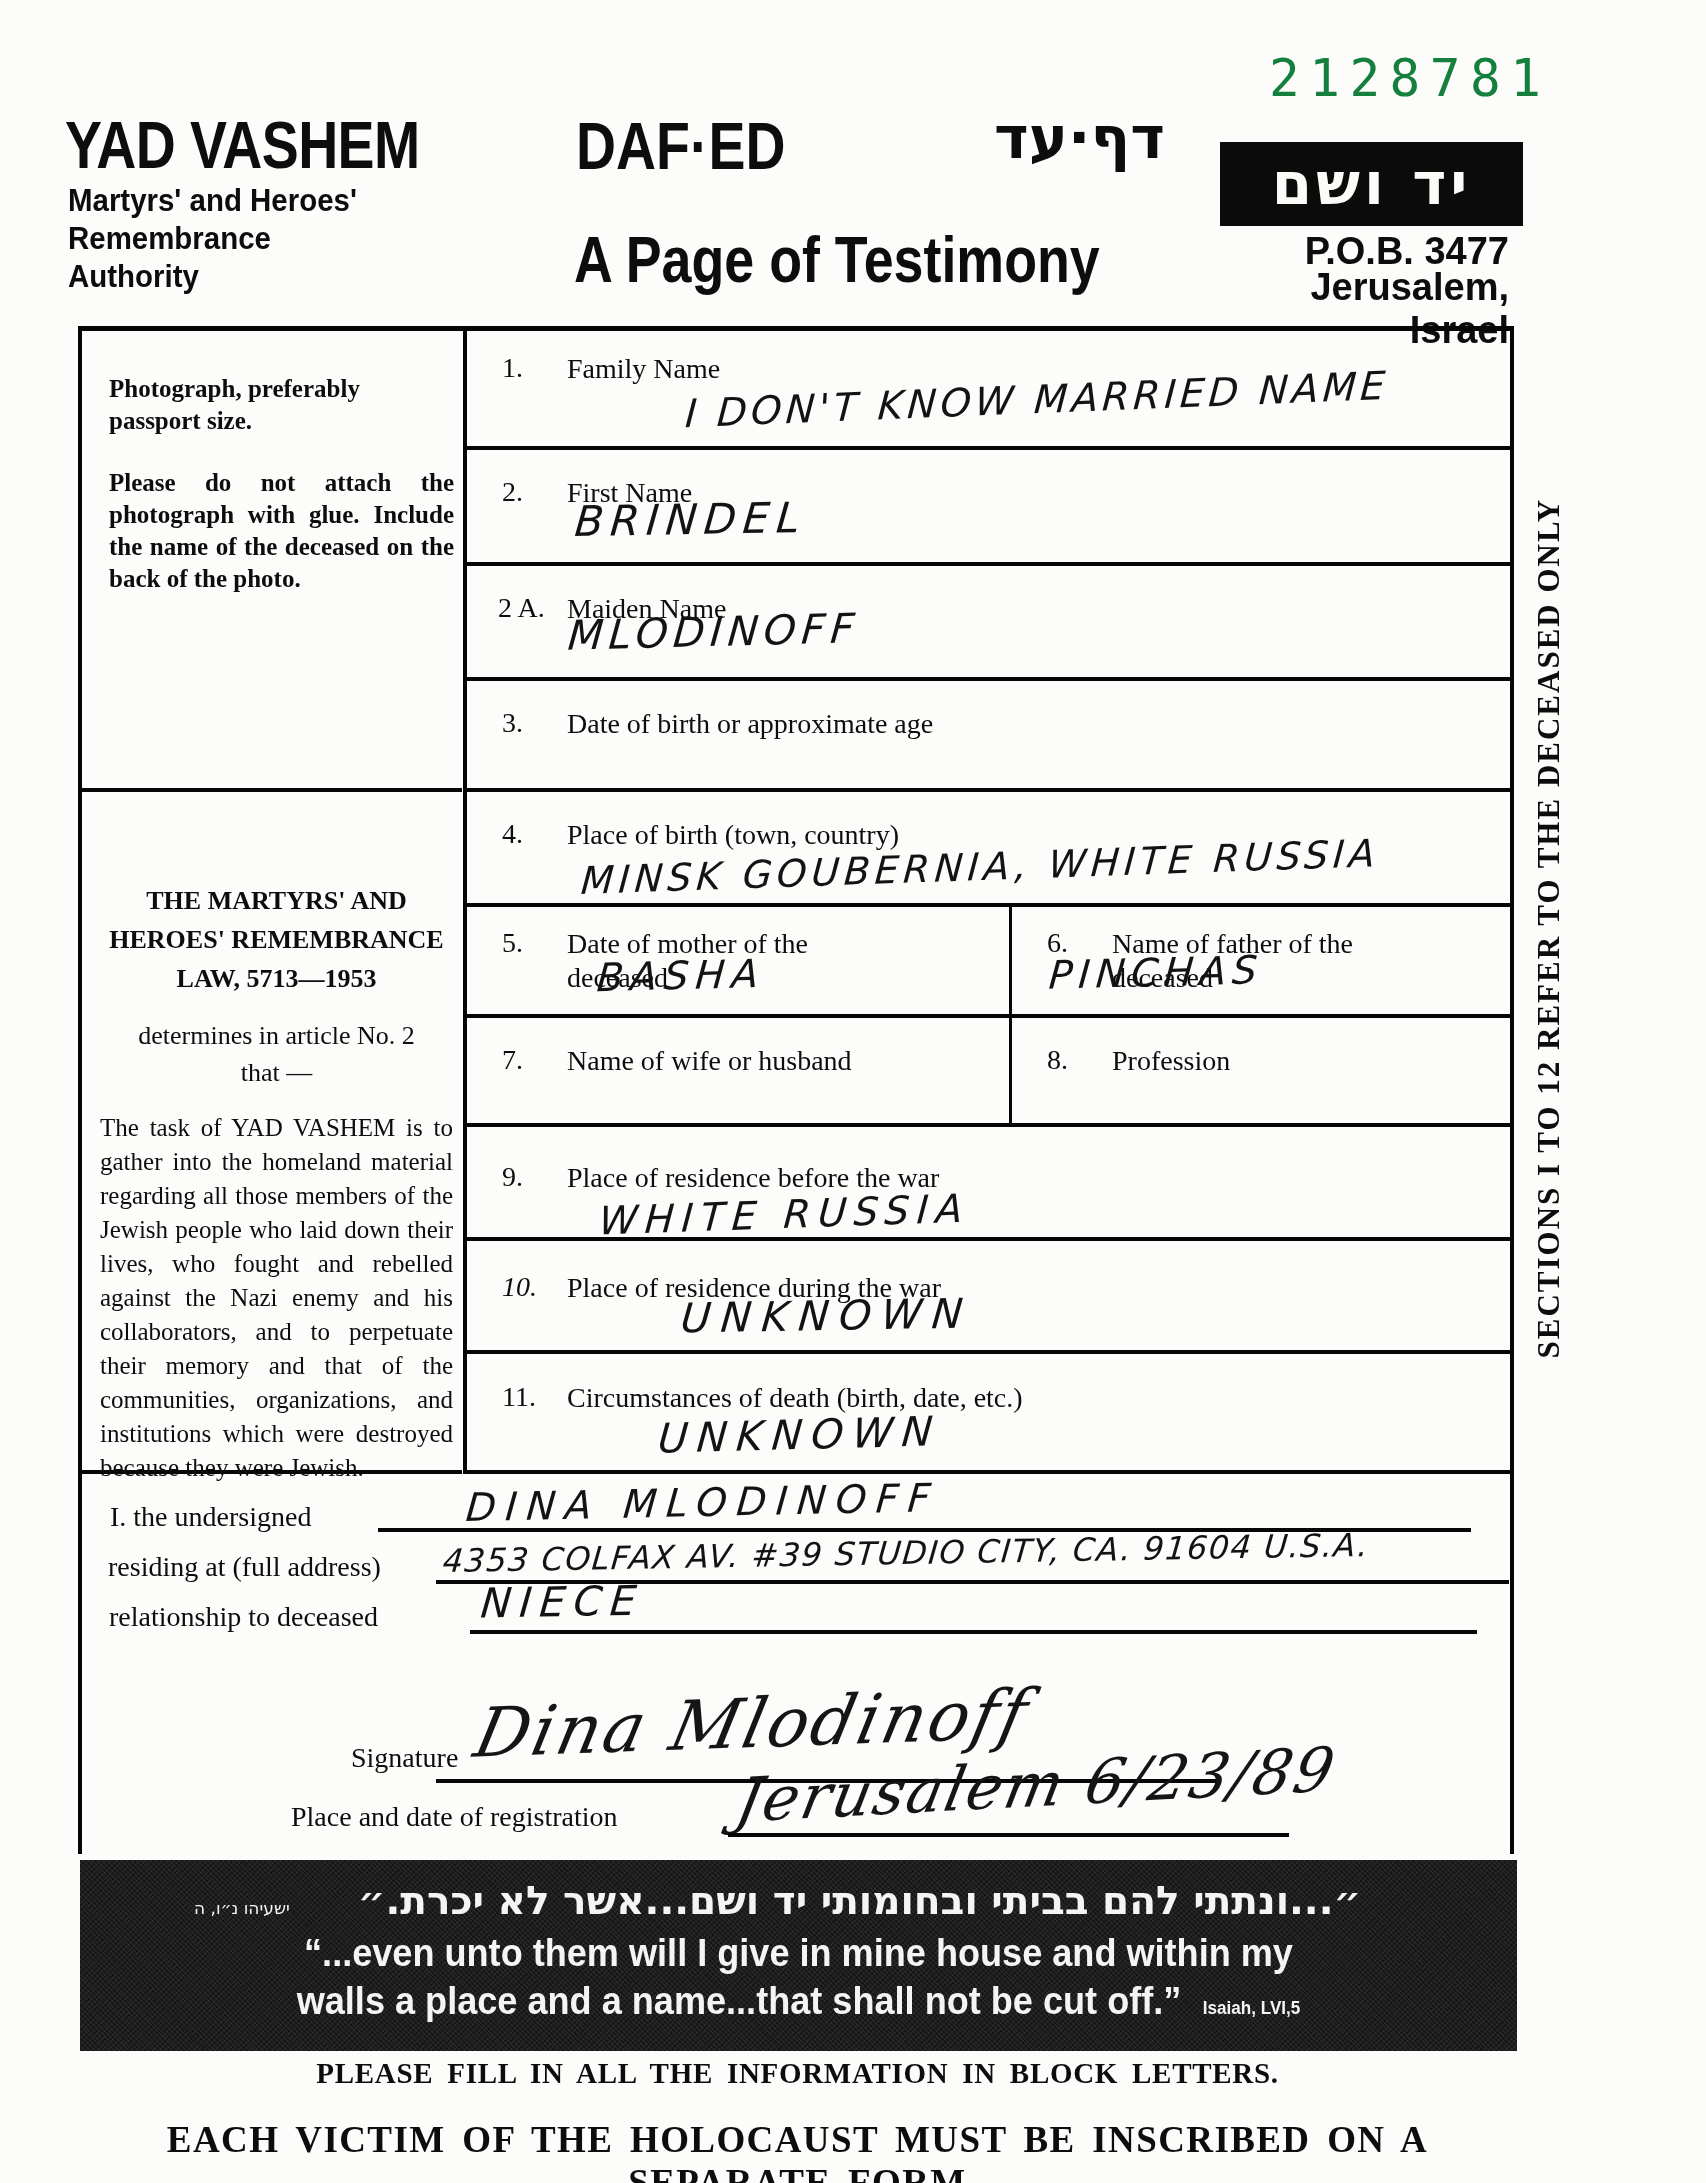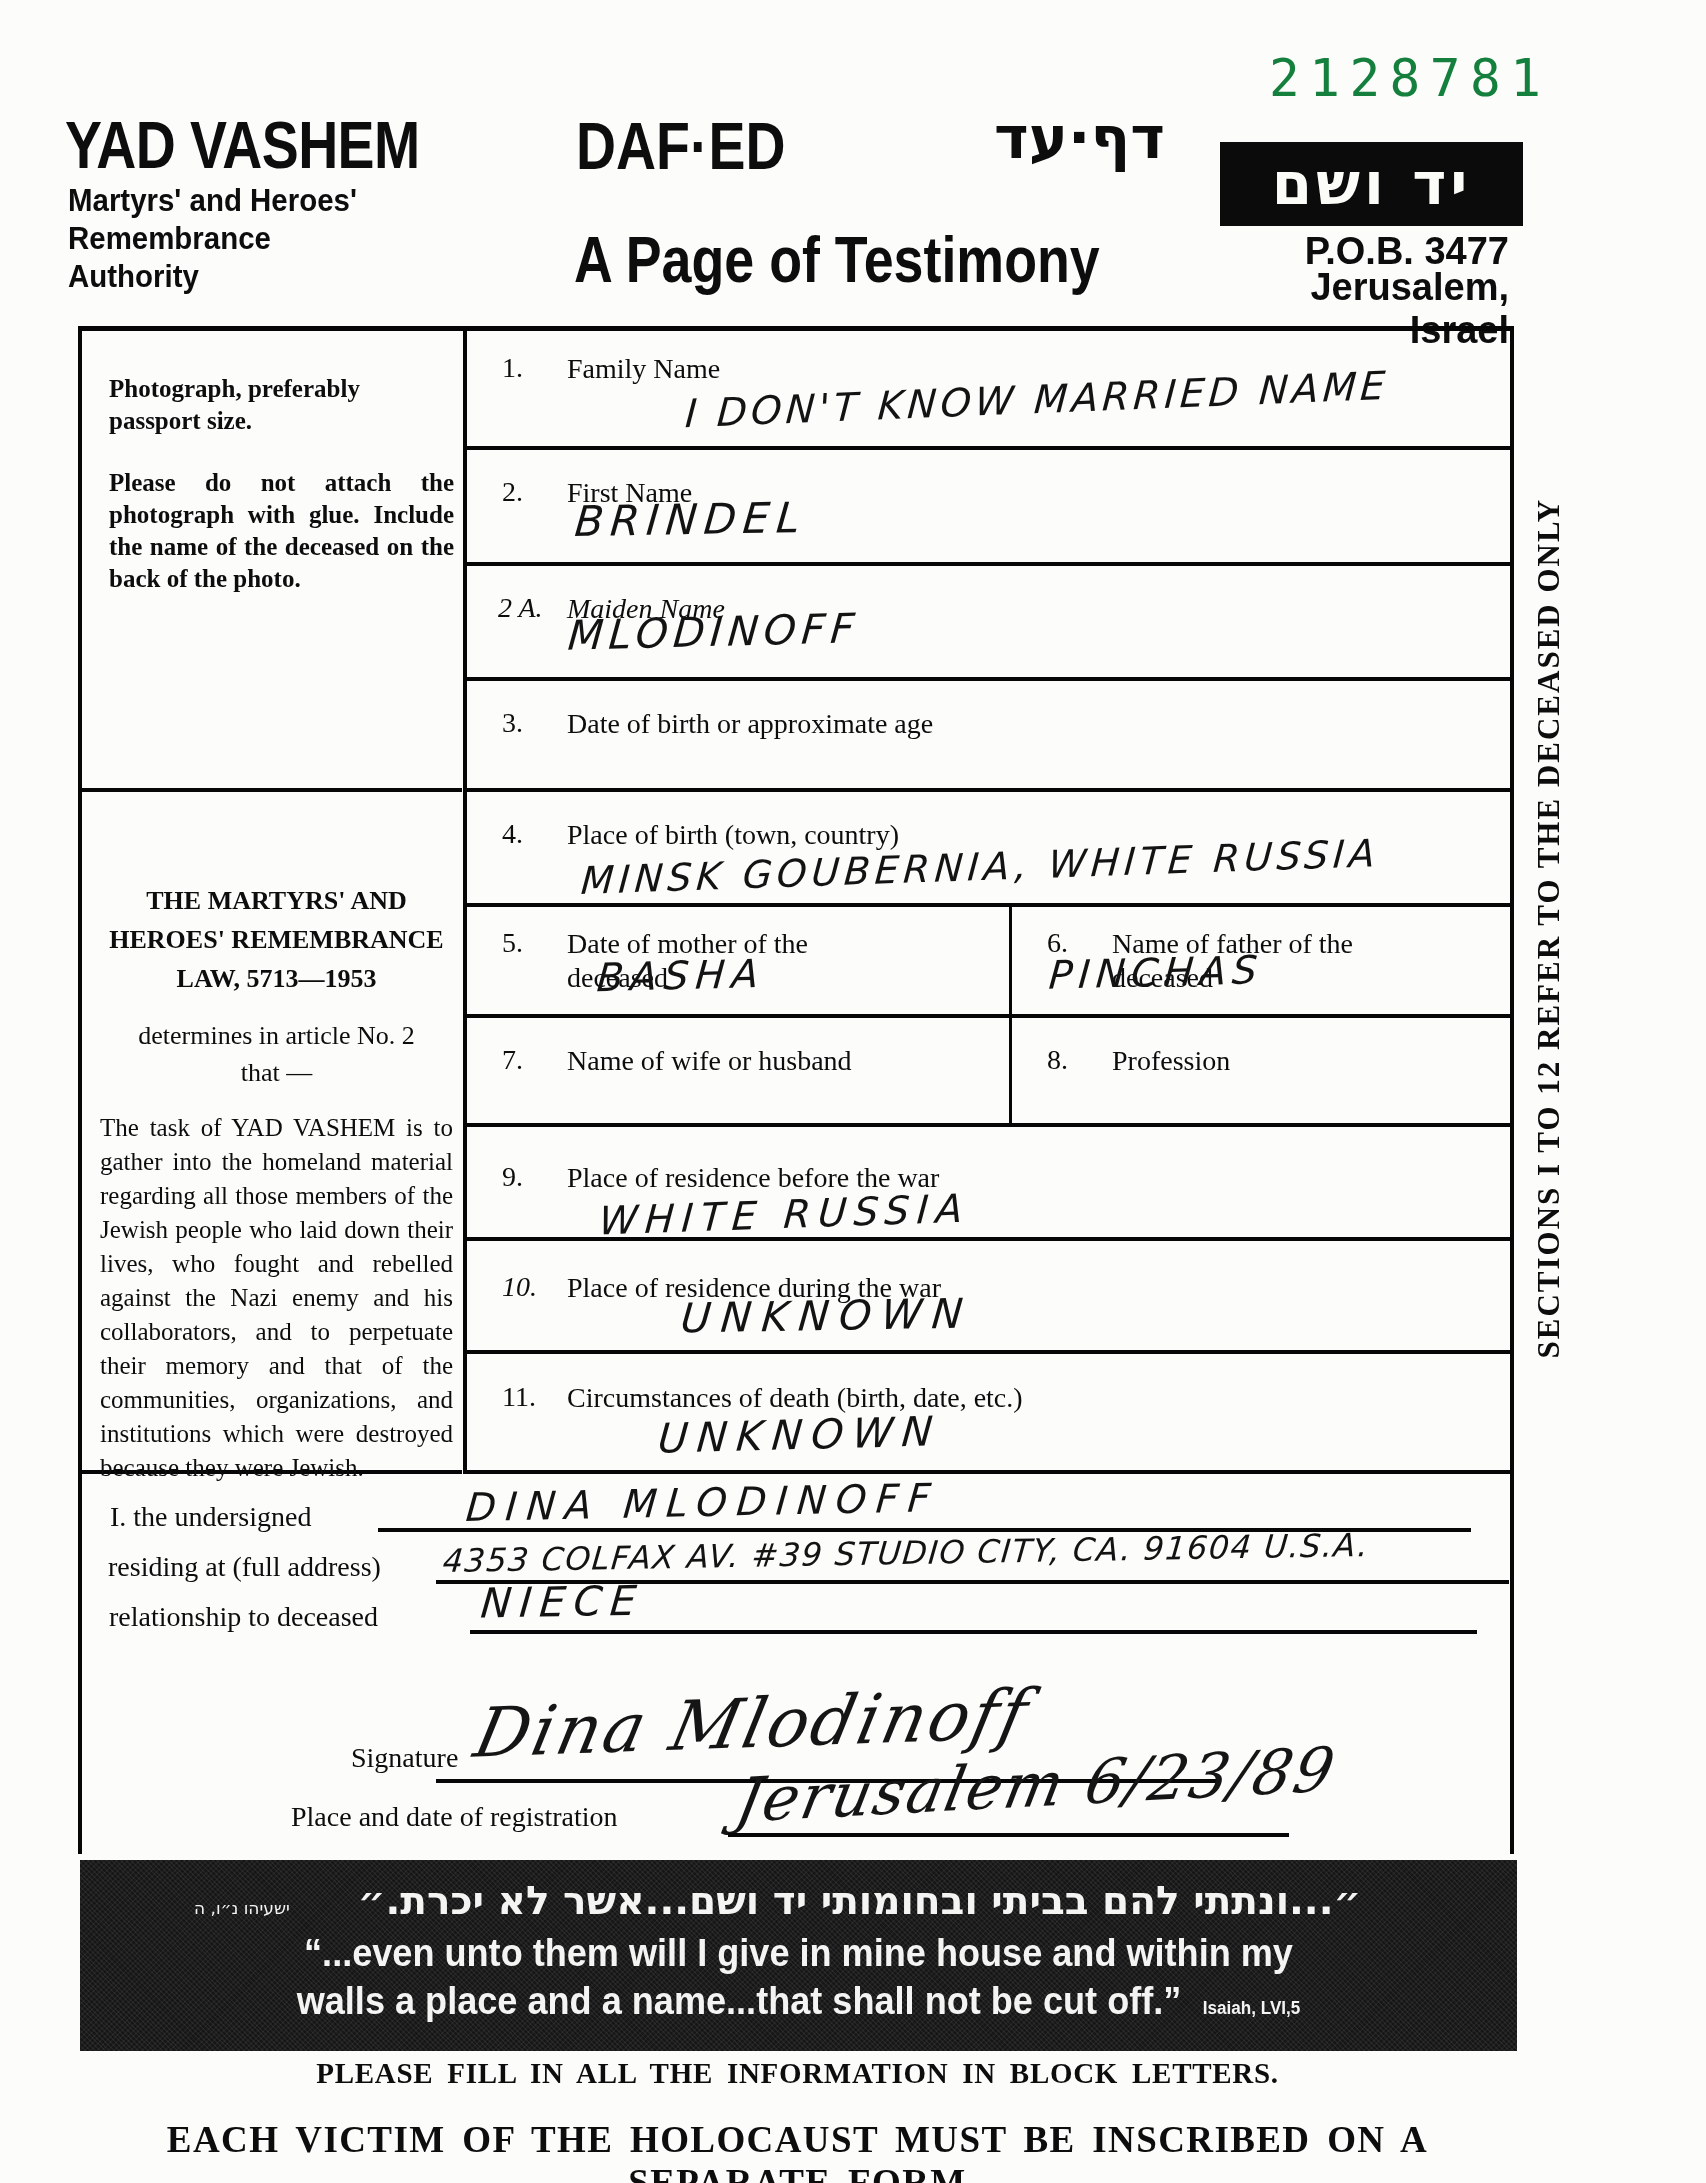--- a/index.html
+++ b/index.html
@@ -127,21 +127,21 @@
     <div class="frow" style="height:124px;">
       <span class="fnum">1.</span>
       <span class="flabel">Family Name</span>
     </div>
 
     <div class="frow" style="height:116px;">
       <span class="fnum">2.</span>
       <span class="flabel">First Name</span>
     </div>
 
-    <div class="frow" style="height:115px;font-style:italic;">
+    <div class="frow" style="height:115px;">
       <span class="fnum" style="left:31px;">2 A.</span>
       <span class="flabel">Maiden Name</span>
     </div>
 
     <div class="frow" style="height:111px;">
       <span class="fnum">3.</span>
       <span class="flabel">Date of birth or approximate age</span>
     </div>
 
     <div class="frow" style="height:115px;">

